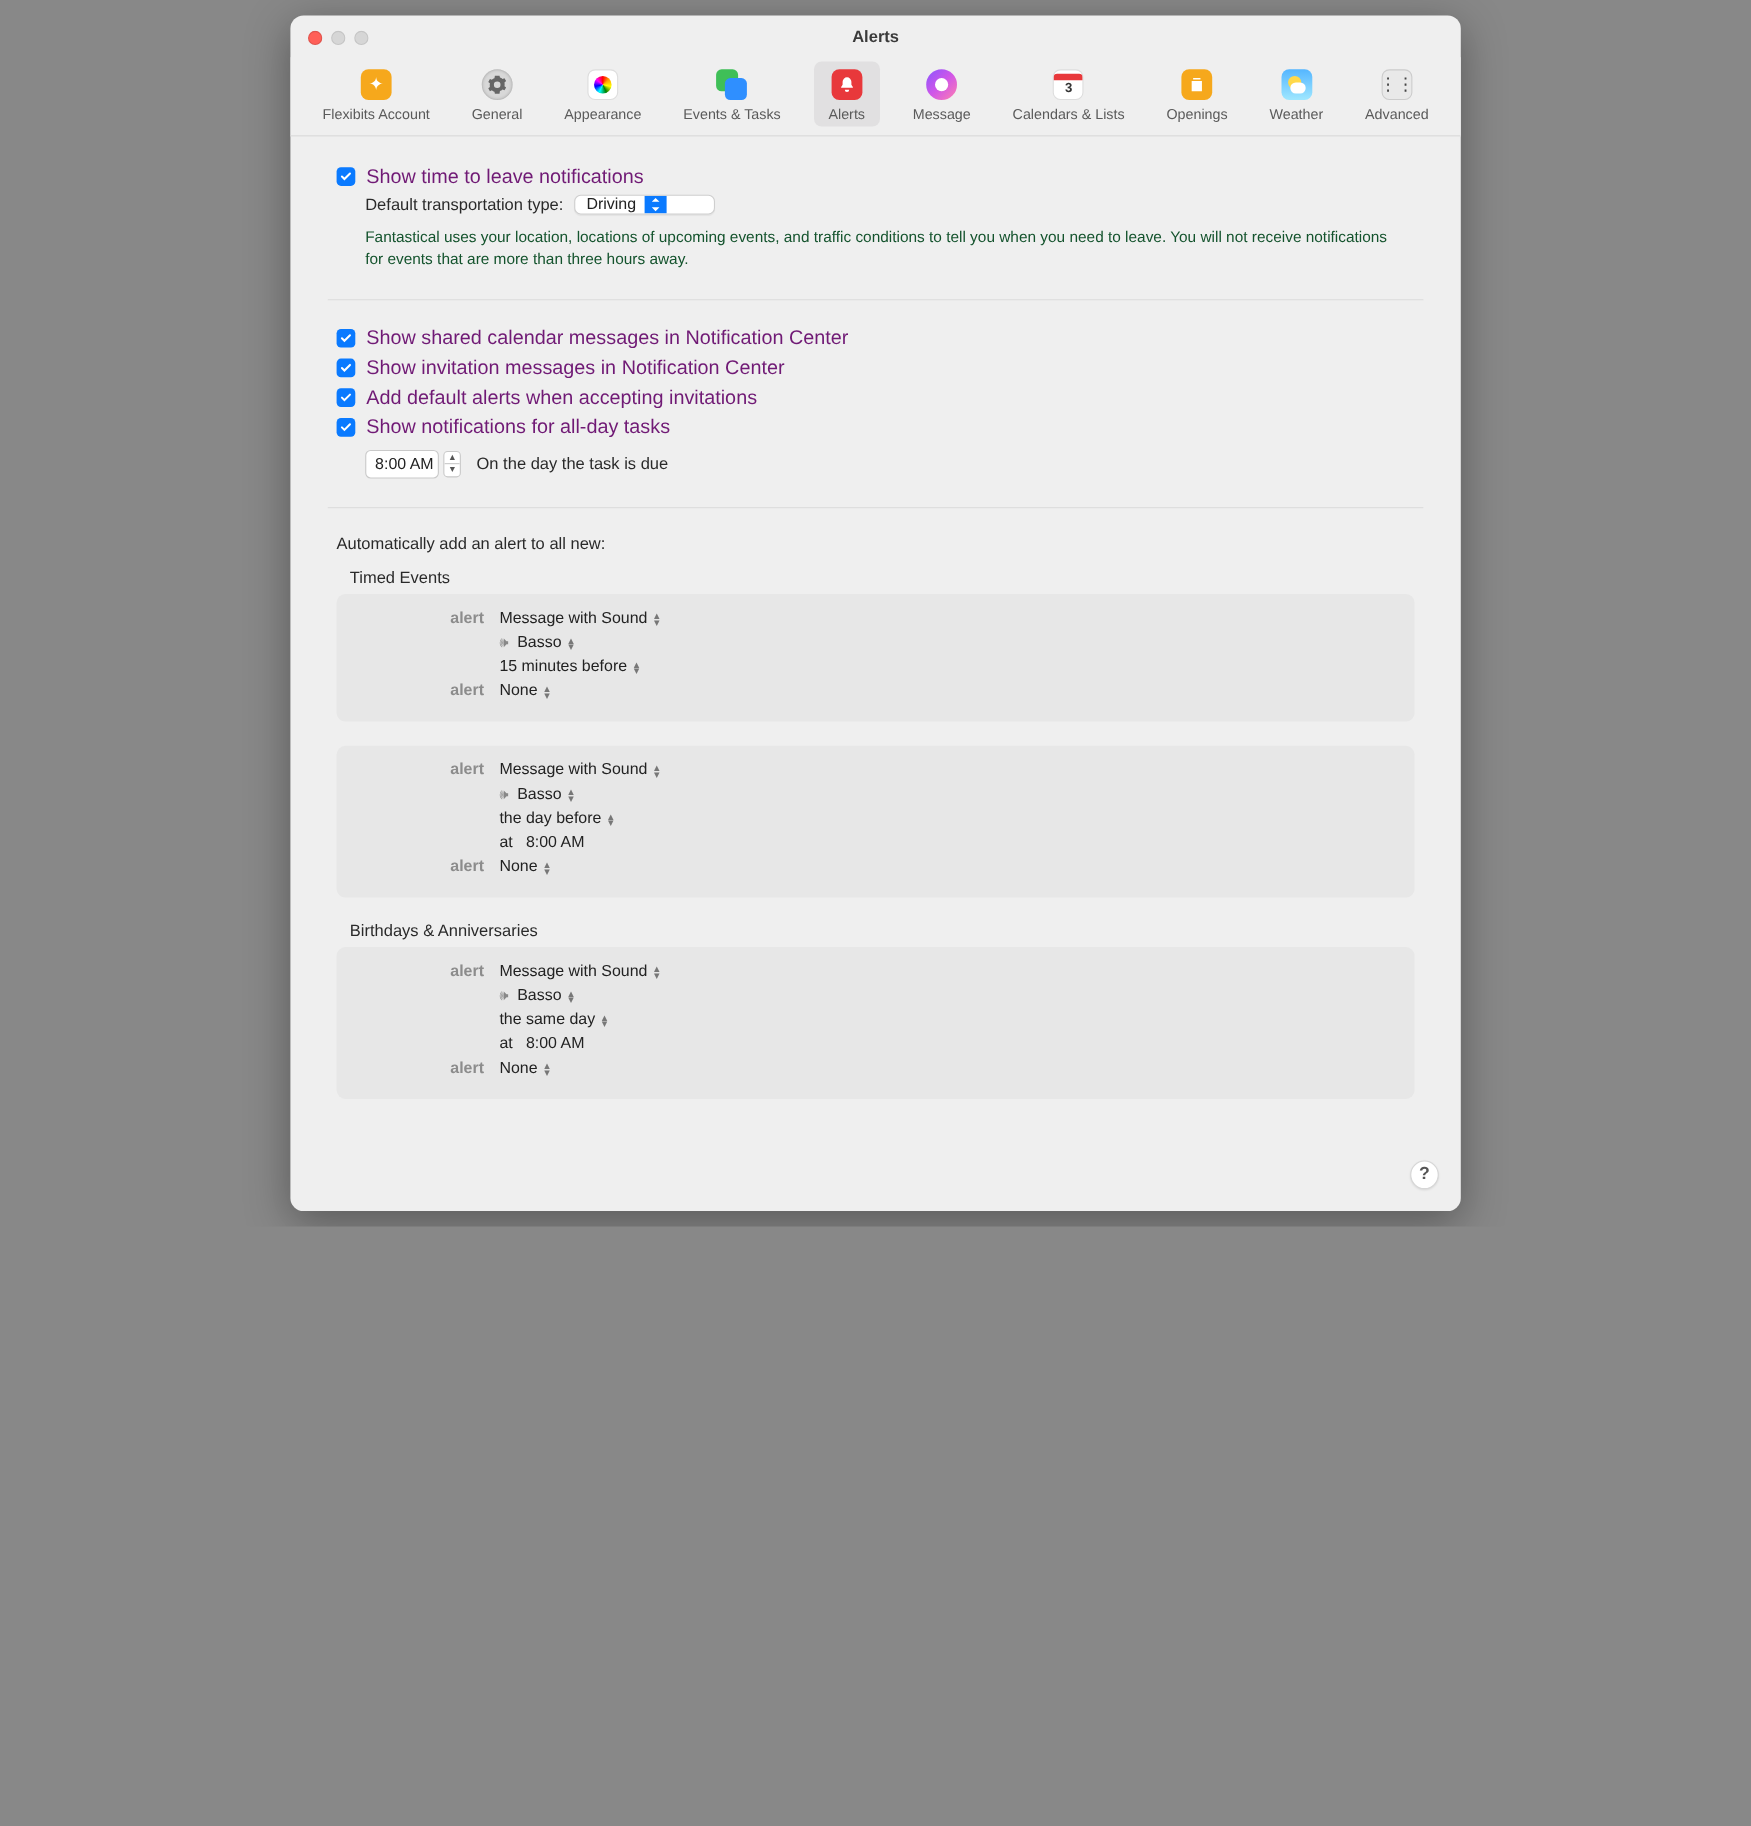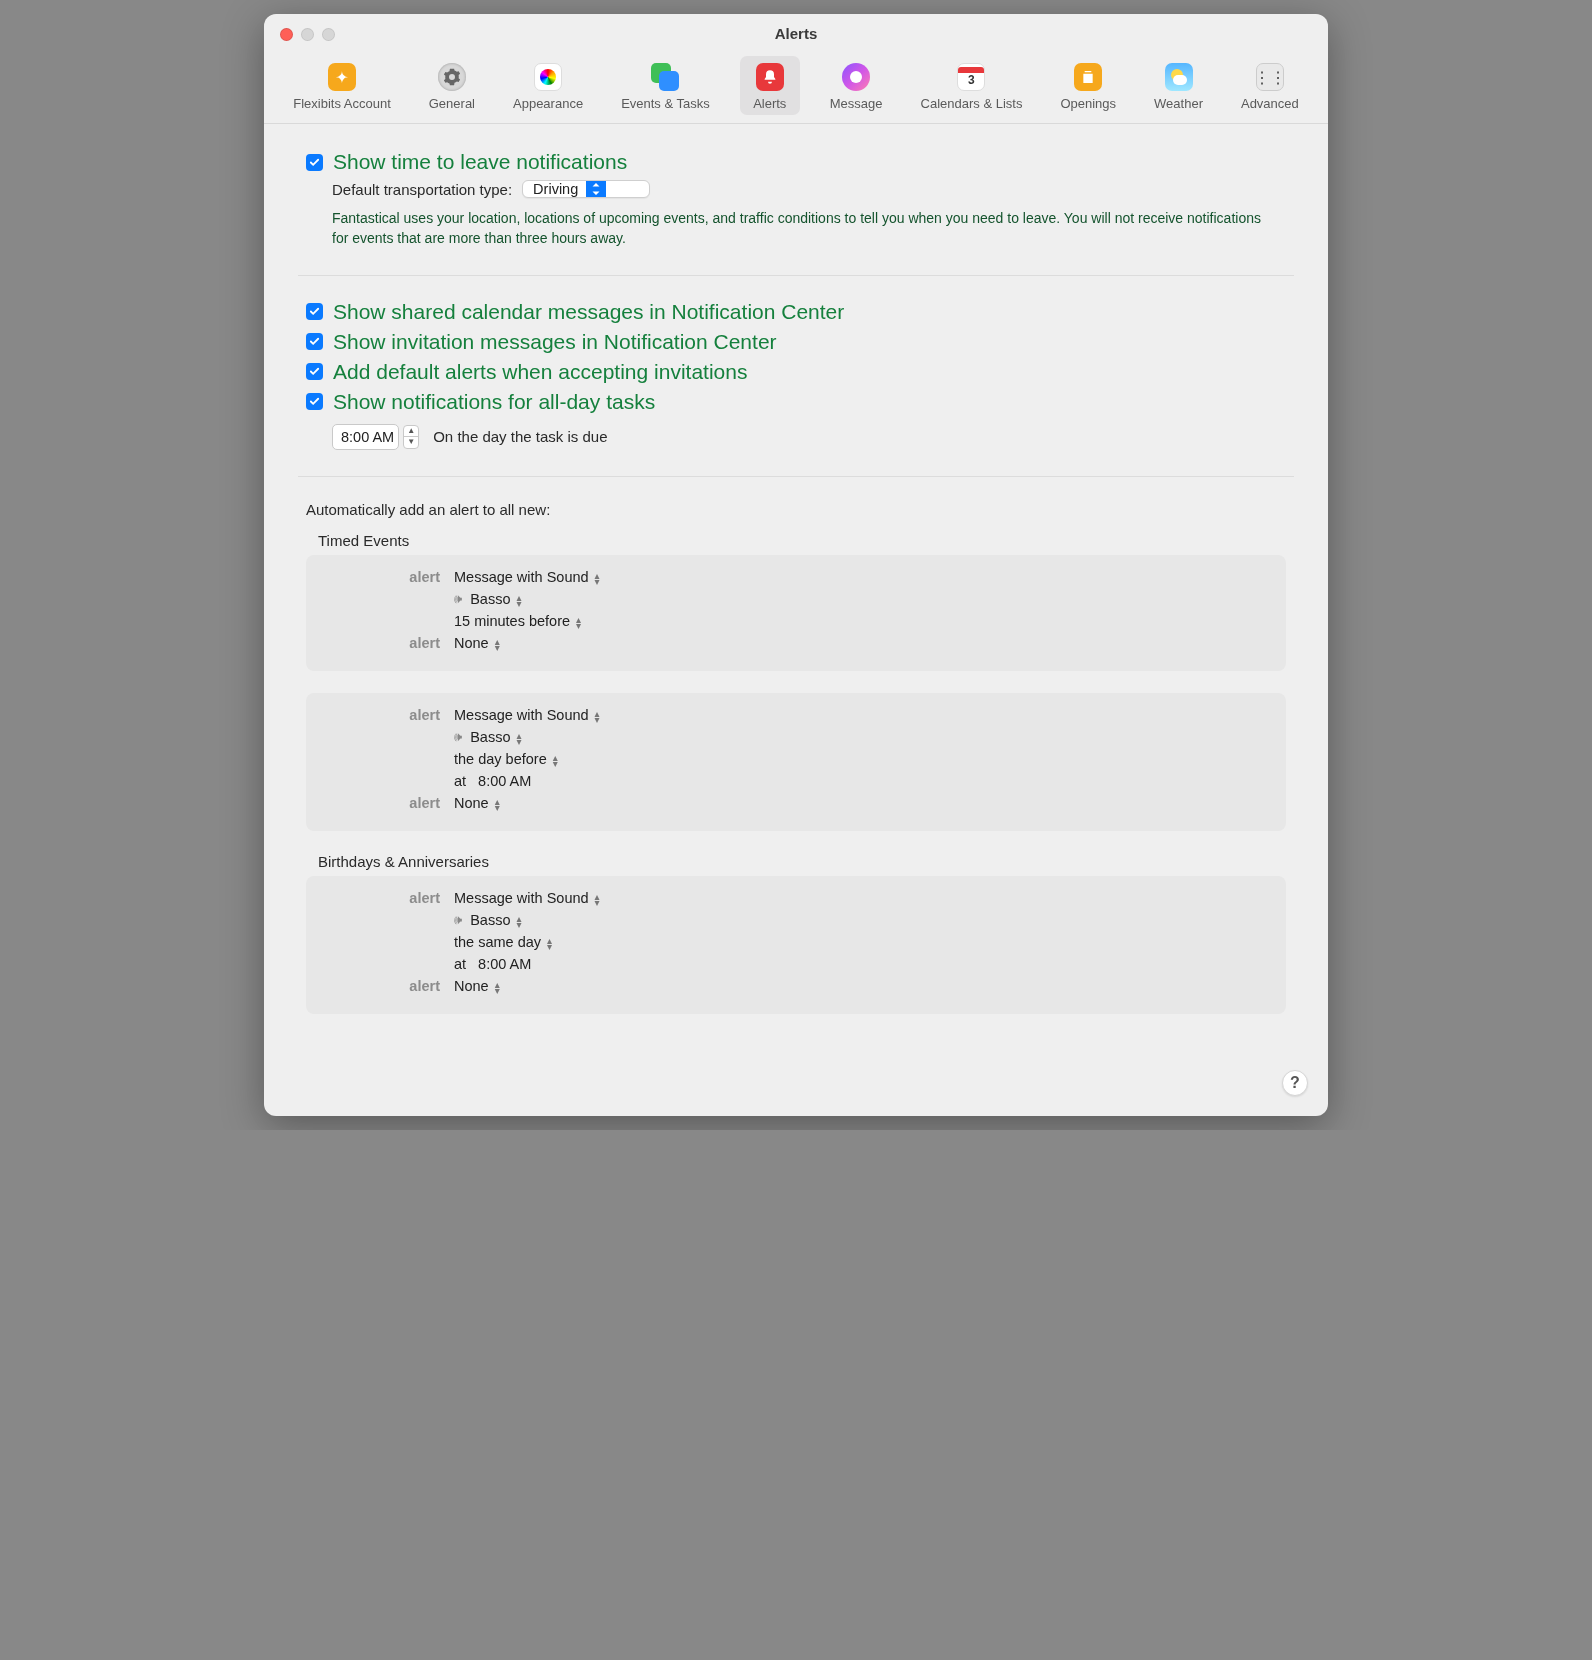--- a/index.html
+++ b/index.html
@@ -98,22 +98,22 @@
   margin-bottom: 6px;
 }
 .checkbox {
   width: 17px; height: 17px;
   border-radius: 4px;
   background: #0a7aff;
   display: flex; align-items: center; justify-content: center;
 }
 .checkbox svg { width: 11px; height: 11px; }
 .chk-label {
-  font-size: 21px;
-  color: #15803d;
+  font-size: 18px;
+  color: #701a75;
 }
 .indent1 { margin-left: 26px; }
 .row-field {
   display: flex;
   align-items: center;
   gap: 10px;
   margin-top: 6px;
   margin-bottom: 10px;
 }
 .field-label {

